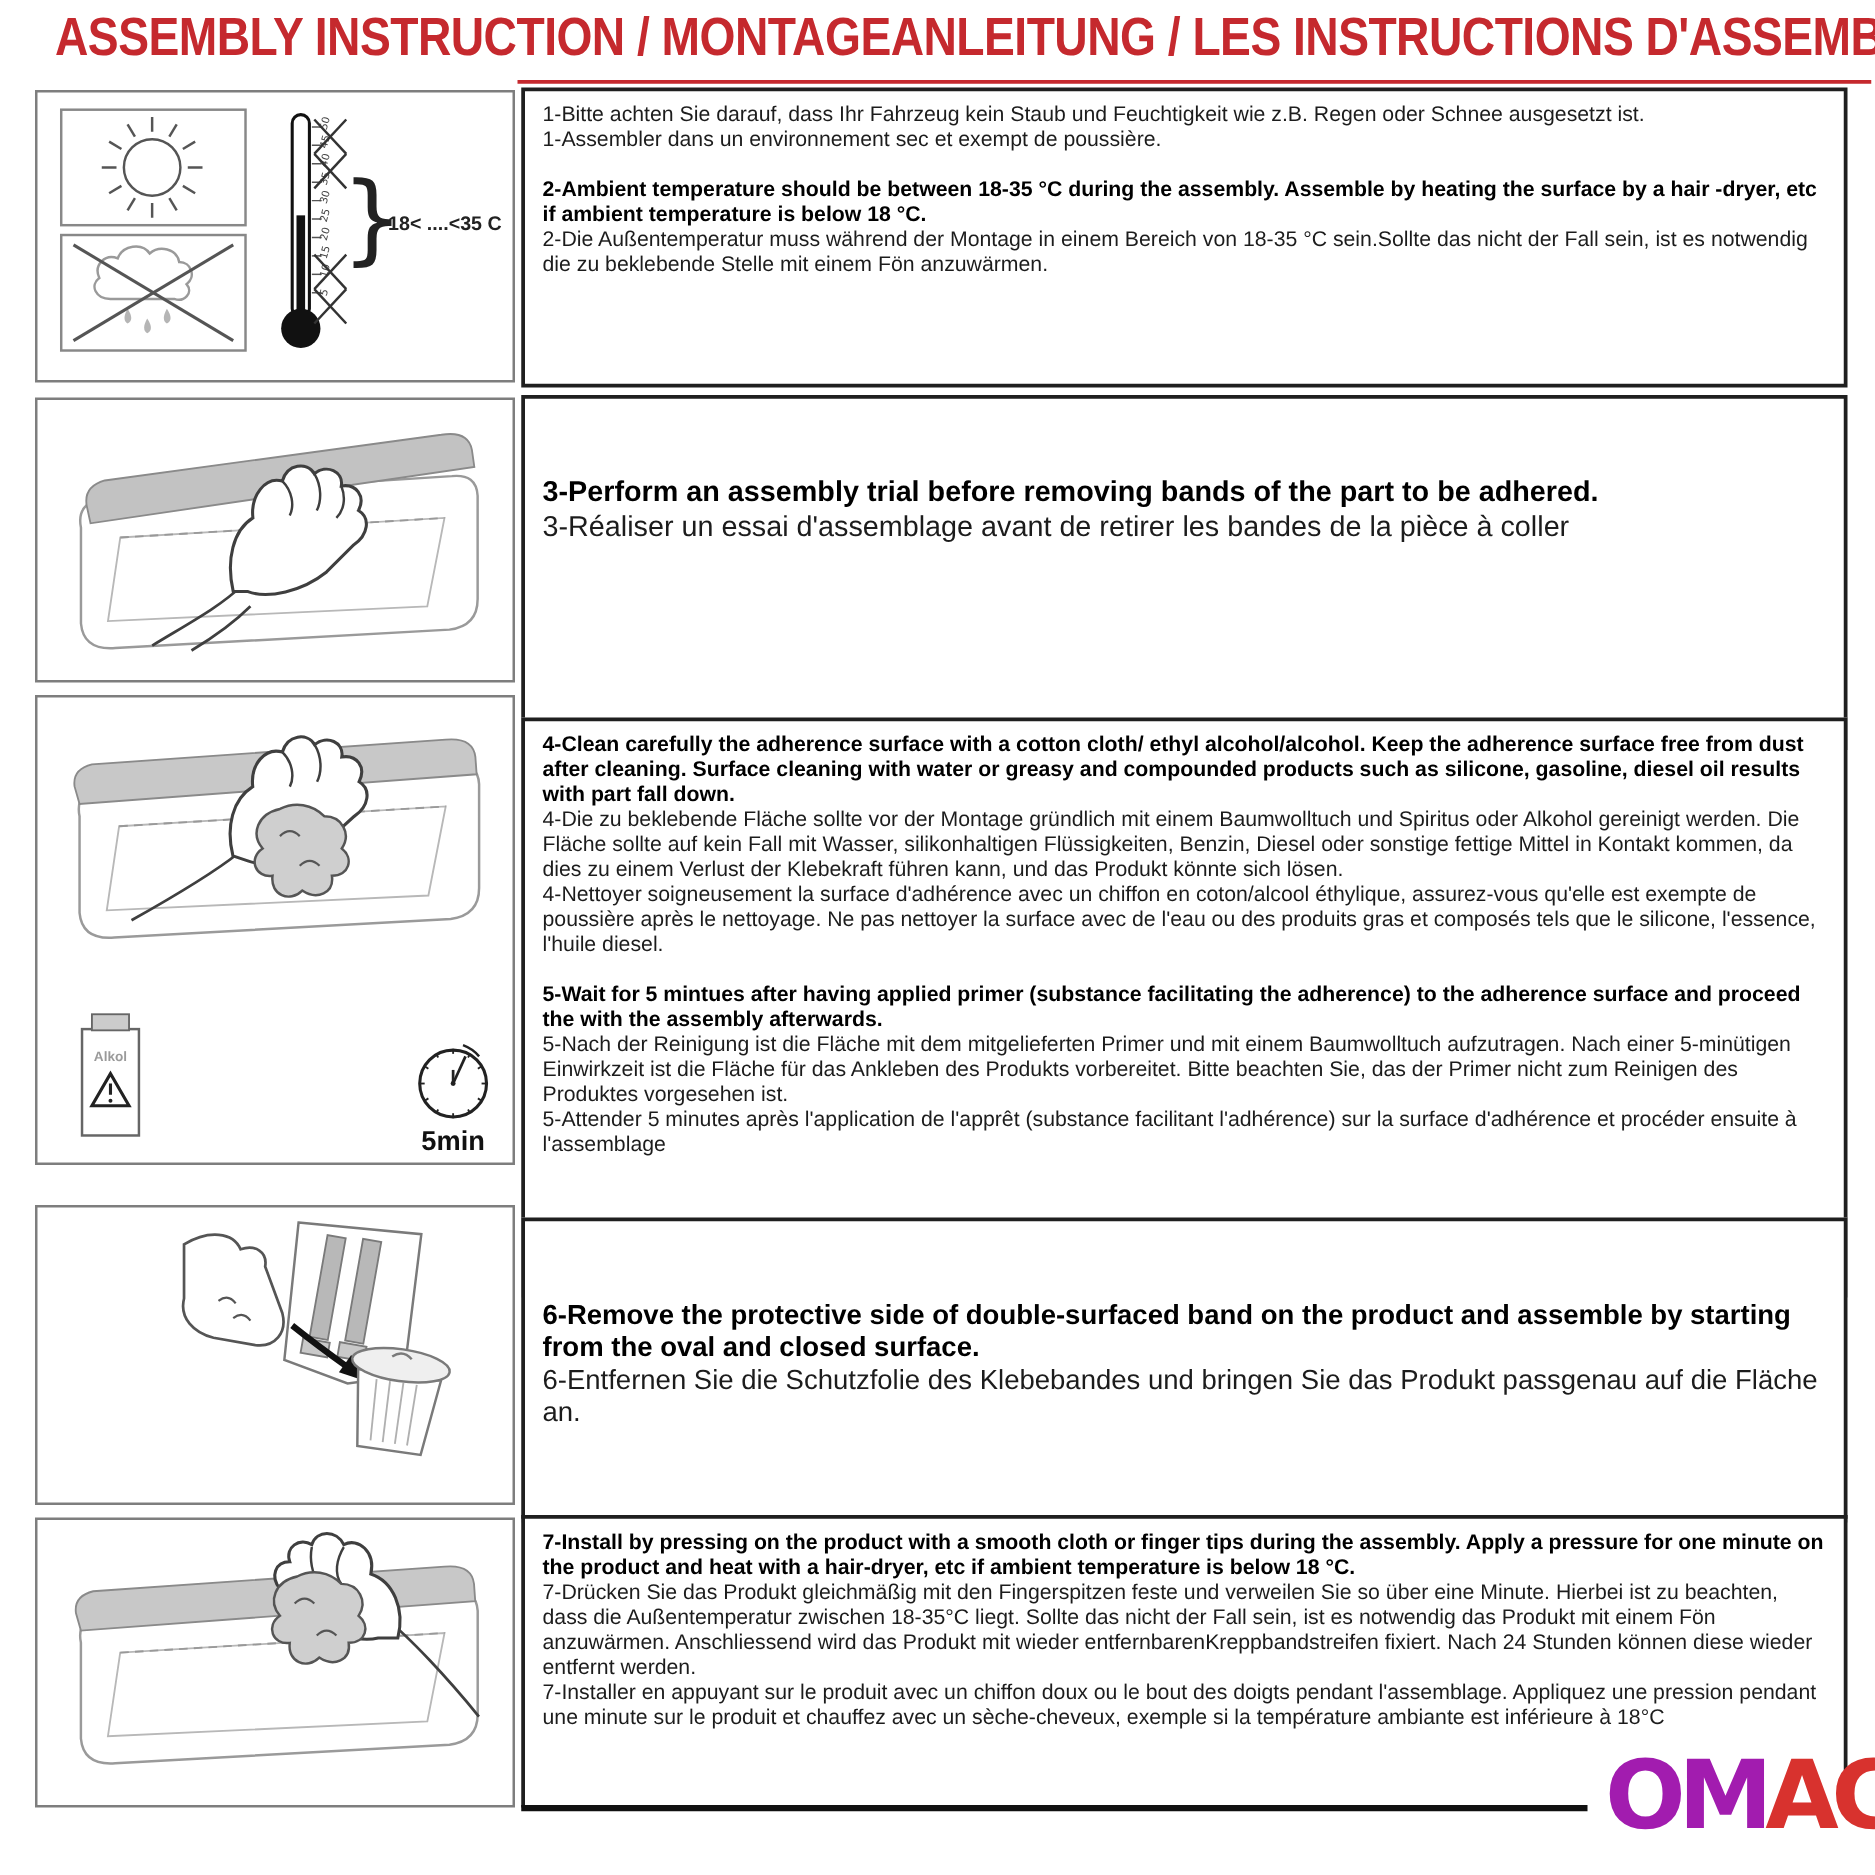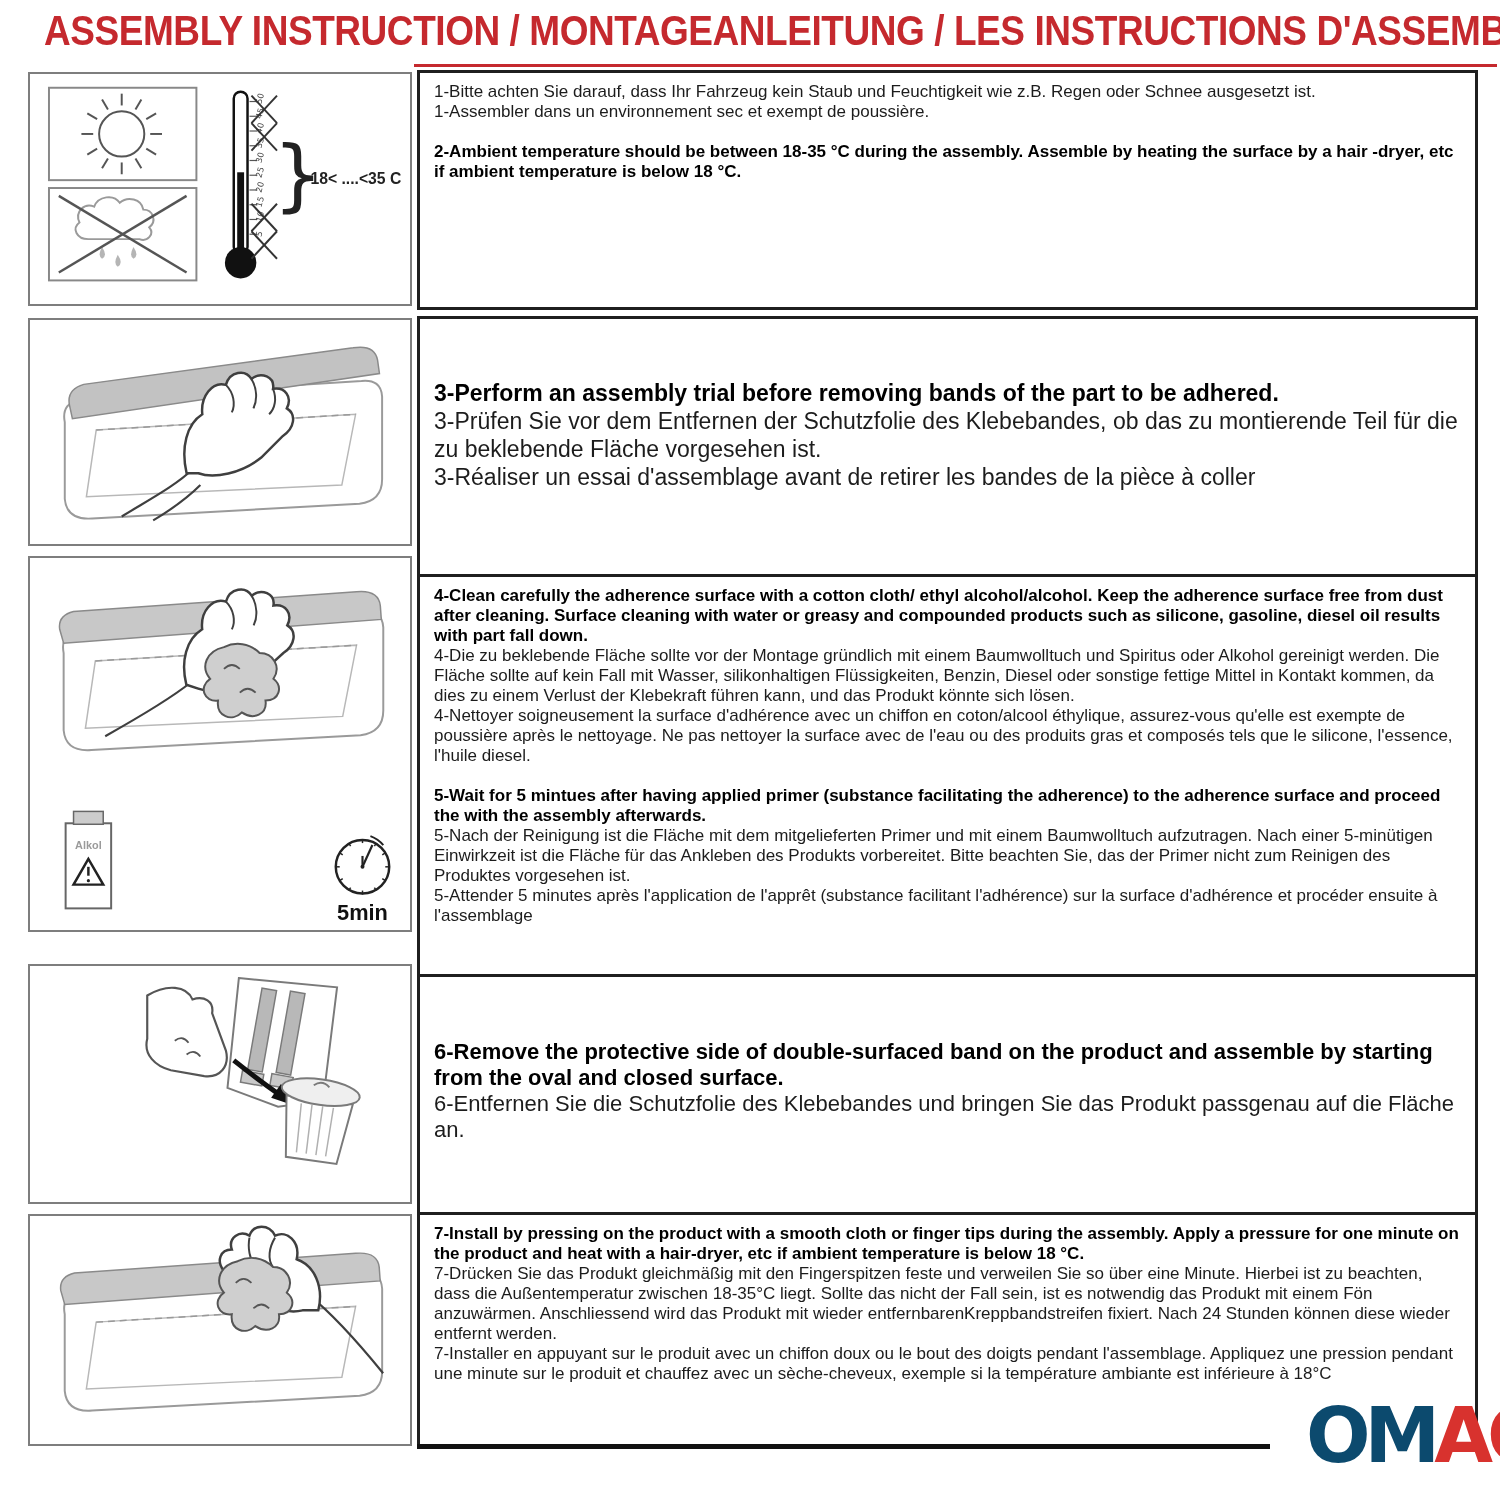--- a/index.html
+++ b/index.html
@@ -17,21 +17,21 @@
   .mid p{font-size:23px;line-height:28px;}
   .mid2 p{font-size:22px;line-height:26px;}
   .b{font-weight:bold;color:#000;}
   .gap{margin-top:20px !important;}
   #txt2{padding-top:60px;}
   #txt4{padding-top:62px;margin-top:12px;}
   #txt5{border-bottom:none;}
   .bottom-line{position:absolute;left:417px;top:1444px;width:853px;height:5px;background:#111;}
   .logo{position:absolute;left:1284px;top:1398px;font-family:"DejaVu Sans",sans-serif;
         font-weight:bold;font-size:76px;line-height:1;letter-spacing:-6px;white-space:nowrap;}
-  .logo .lb{color:#0c4a6e;margin-left:22px;}
+  .logo .lb{color:#a21caf;}
   .logo .lr{color:#d8322e;}
   svg{display:block;}
   .tk{font-size:8.5px;fill:#444;font-family:"DejaVu Sans",sans-serif;}
 </style>
 </head>
 <body>
 
 <div class="page">
 
   <div class="title">ASSEMBLY INSTRUCTION / MONTAGEANLEITUNG / LES INSTRUCTIONS D'ASSEMBLAGE</div>
@@ -110,20 +110,21 @@
         <text x="246" y="130" font-size="80" fill="#222" font-family="&quot;DejaVu Sans&quot;,sans-serif">}</text>
         <text x="284" y="112" font-size="16" font-weight="bold" fill="#222">18&lt; ....&lt;35 C</text>
       </g>
     </svg>
   </div>
 
   <div class="box-txt small" id="txt1" style="top:70px;height:240px;">
     <p>1-Bitte achten Sie darauf, dass Ihr Fahrzeug kein Staub und Feuchtigkeit wie z.B. Regen oder Schnee ausgesetzt ist.</p>
     <p>1-Assembler dans un environnement sec et exempt de poussière.</p>
     <p class="b gap">2-Ambient temperature should be between 18-35 °C  during the assembly. Assemble by heating the surface by a hair -dryer, etc if ambient temperature is below 18 °C.</p>
+    <p>2-Die Außentemperatur muss während der Montage in einem Bereich von 18-35 °C  sein.Sollte das nicht der Fall sein, ist es notwendig die zu beklebende Stelle mit einem Fön anzuwärmen.</p>
   </div>
 
   <div class="box-img" style="top:318px;height:228px;">
     <svg viewBox="0 0 384 228" width="380" height="224">
       <g>
         <path d="M34,104 Q30,84 52,80 L336,62 Q356,60 357,78 L357,162 Q357,184 334,187 L62,202 Q36,204 34,182 Z" fill="#fff" stroke="#9a9a9a" stroke-width="2"></path>
         <path d="M66,112 L330,96 L316,168 L56,180 Z" fill="#fff" stroke="#b8b8b8" stroke-width="1.5"></path>
         <line x1="66" y1="112" x2="330" y2="96" stroke="#999" stroke-width="1.5" stroke-dasharray="7 5"></line>
         <g transform="rotate(-4 190 70)">
           <path d="M38,76 Q36,60 54,56 L330,38 Q352,36 354,52 L355,66 L40,90 Z" fill="#c2c2c2" stroke="#8a8a8a" stroke-width="1.5"></path>
@@ -135,21 +136,20 @@
         <path d="M158,156 C152,130 158,106 174,96 C172,78 184,62 198,66 C202,52 218,50 224,60 C234,52 248,58 246,70 C258,68 266,78 260,90 C270,96 268,110 256,118 L234,140 C214,156 186,162 170,156 Z" fill="#fff" stroke="#3f3f3f" stroke-width="2.5"></path>
         <path d="M198,66 C206,74 208,86 204,94" stroke="#3f3f3f" stroke-width="2" fill="none"></path>
         <path d="M224,60 C230,70 230,82 226,90" stroke="#3f3f3f" stroke-width="2" fill="none"></path>
         <path d="M246,70 C250,80 248,90 242,96" stroke="#3f3f3f" stroke-width="2" fill="none"></path>
       </g>
     </svg>
   </div>
 
   <div class="box-txt mid" id="txt2" style="top:316px;height:284px;">
     <p class="b">3-Perform an assembly trial before removing bands of the part to be adhered.</p>
-    <p>3-Prüfen Sie vor dem Entfernen der Schutzfolie des Klebebandes, ob das zu montierende Teil für die zu beklebende Fläche vorgesehen ist.</p>
     <p>3-Réaliser un essai d'assemblage avant de retirer les bandes de la pièce à coller</p>
   </div>
 
   <div class="box-img" style="top:556px;height:376px;">
     <svg viewBox="0 0 384 398" width="380" height="394">
       <g>
         <path d="M34,96 Q30,76 52,72 L336,54 Q356,52 357,70 L357,154 Q357,176 334,179 L62,194 Q36,196 34,174 Z" fill="#fff" stroke="#9a9a9a" stroke-width="2"></path>
         <path d="M30,72 Q28,58 44,54 L330,34 Q352,32 354,48 L355,62 L34,86 Z" fill="#c8c8c8" stroke="#8a8a8a" stroke-width="1.5"></path>
         <path d="M66,104 L330,88 L316,160 L56,172 Z" fill="#fff" stroke="#b8b8b8" stroke-width="1.5"></path>
         <line x1="66" y1="104" x2="330" y2="88" stroke="#999" stroke-width="1.5" stroke-dasharray="7 5"></line>

